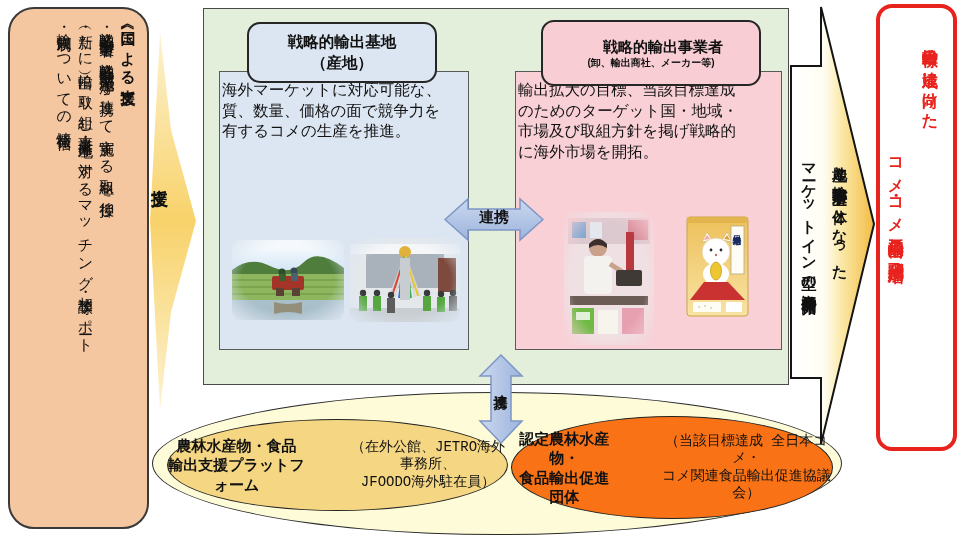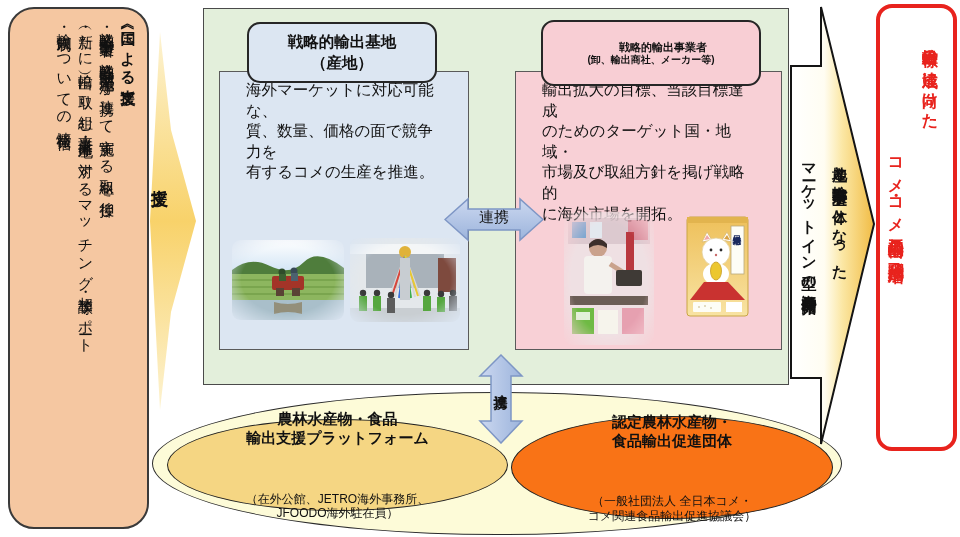--- a/index.html
+++ b/index.html
@@ -18,45 +18,45 @@
   
   .support-arrow{left:146px;top:30px;width:52px;height:382px;}
   .support-label{left:148px;top:176px;font-size:17px;font-weight:700;color:#111;line-height:1.3;}
 
   
   .strategy-panel{left:203px;top:8px;width:586px;height:377px;background:#e3efdb;border:1.5px solid #4a4a4a;box-sizing:border-box;}
   .hdr{box-sizing:border-box;border:2px solid #262626;border-radius:13px;display:flex;flex-direction:column;
     align-items:center;justify-content:center;text-align:center;z-index:4;color:#111;}
   .base-header{left:247px;top:22px;width:190px;height:61px;background:#dce6f2;font-size:15.5px;font-weight:700;line-height:1.35;}
   .exporter-header{left:541px;top:20px;width:220px;height:66px;background:#f8ced4;}
-  .exporter-header .t1{font-size:11px;font-weight:700;line-height:1.3;padding-left:24px;}
+  .exporter-header .t1{font-size:15px;font-weight:700;line-height:1.3;padding-left:24px;}
   .exporter-header .t2{font-size:10px;font-weight:700;line-height:1.25;}
-  .body-box{box-sizing:border-box;border:1.2px solid #5a5a5a;padding:8px 26px;font-size:15.5px;line-height:1.33;color:#111;z-index:2;}
+  .body-box{box-sizing:border-box;border:1.2px solid #5a5a5a;padding:8px 2px;font-size:15.5px;line-height:1.33;color:#111;z-index:2;}
   .base-body{left:219px;top:71px;width:250px;height:279px;background:#dce6f2;}
   .exporter-body{left:515px;top:71px;width:267px;height:279px;background:#f8d0d6;}
 
   .photo{border-radius:8px;overflow:hidden;
     -webkit-mask-image:radial-gradient(ellipse 72% 72% at 50% 50%,#000 58%,transparent 97%);
     mask-image:radial-gradient(ellipse 72% 72% at 50% 50%,#000 58%,transparent 97%);}
   .photo svg{display:block;}
 
   
   .link-arrow{z-index:5;}
-  .hlink-label{left:444px;top:208px;width:100px;text-align:center;font-size:15px;font-weight:400;color:#111;z-index:6;}
+  .hlink-label{left:444px;top:208px;width:100px;text-align:center;font-size:15px;font-weight:700;color:#111;z-index:6;}
   .vlink-label{left:478px;top:370px;width:46px;text-align:center;font-size:14px;font-weight:700;color:#111;z-index:6;}
   .vlink-label .vtext{margin:0 auto;}
 
   
   .backdrop{left:152px;top:392px;width:690px;height:143px;background:#fdfbd8;border:1.6px solid #2b2b2b;border-radius:50%;z-index:1;box-sizing:border-box;}
-  .oval{box-sizing:border-box;border-radius:50%;display:flex;flex-direction:column;align-items:center;justify-content:center;
+  .oval{box-sizing:border-box;border-radius:50%;display:flex;flex-direction:row;align-items:center;justify-content:center;
     text-align:center;z-index:3;color:#111;gap:44px;}
   .platform-oval{left:167px;top:419px;width:341px;height:92px;background:#f5d683;border:1.7px solid #222;}
   .promotion-oval{left:511px;top:416px;width:322px;height:103px;background:#f97316;border:1.7px solid #222;}
   .oval .t1{font-size:15px;font-weight:700;line-height:1.28;}
-  .oval .t2{font-size:12px;line-height:1.22;}
+  .oval .t2{font-size:14px;line-height:1.22;font-family:Liberation Mono, monospace;}
 
   
   .market-arrow{left:789px;top:4px;width:88px;height:443px;z-index:2;}
   .market-labels{left:792px;top:55px;width:64px;height:332px;z-index:3;display:flex;align-items:center;justify-content:center;}
   .market-labels .vtext{font-size:15px;font-weight:700;color:#111;line-height:2.05;letter-spacing:1px;}
 
   
   .goal-panel{left:876px;top:4px;width:81px;height:447px;background:#fff;border:4px solid #e8231d;border-radius:16px;box-sizing:border-box;z-index:2;}
   .goal-line{position:absolute;writing-mode:vertical-rl;text-orientation:mixed;color:#e8231d;font-weight:700;font-size:16px;letter-spacing:1px;line-height:1;}
   .goal-l1{left:42px;top:28px;}
@@ -247,21 +247,21 @@
 
   <div class="abs oval platform-oval">
     <div class="t1 preline">農林水産物・食品
 輸出支援プラットフォーム</div>
     <div class="t2 preline">（在外公館、JETRO海外事務所、
 JFOODO海外駐在員）</div>
   </div>
   <div class="abs oval promotion-oval">
     <div class="t1 preline">認定農林水産物・
 食品輸出促進団体</div>
-    <div class="t2 preline">（一般社団法人 全日本コメ・
+    <div class="t2 preline">（当該目標達成 全日本コメ・
 コメ関連食品輸出促進協議会）</div>
   </div>
 
   <svg class="abs market-arrow" viewBox="0 0 88 443" width="88" height="443">
     <defs>
       <linearGradient id="gMkt" x1="0" y1="0" x2="1" y2="0">
         <stop offset="0" stop-color="#ffffff"></stop>
           <stop offset="0.40" stop-color="#fffdf2"></stop>
         <stop offset="0.62" stop-color="#fbe7a4"></stop>
           <stop offset="1" stop-color="#f1bc45"></stop>

